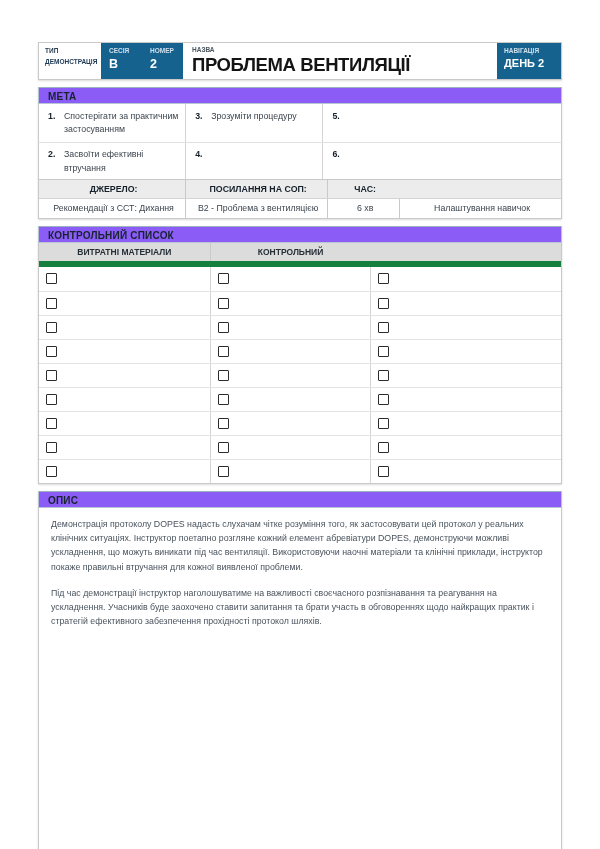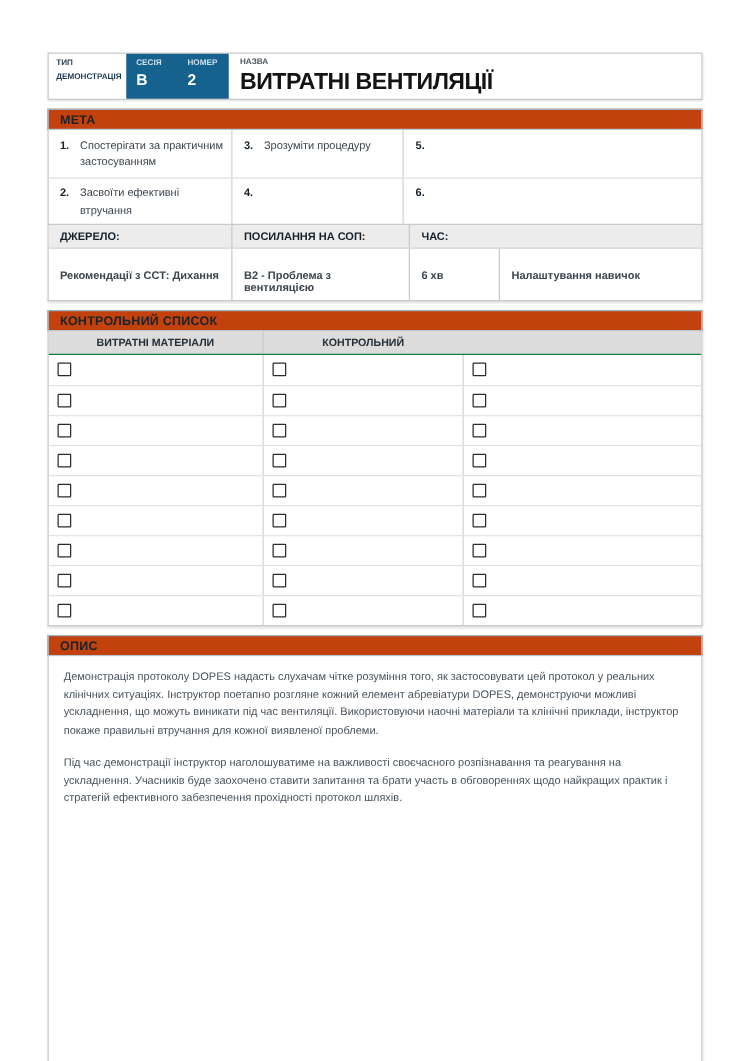--- a/index.html
+++ b/index.html
@@ -28,48 +28,48 @@
   .hdr-session .s-value { font-size:12.5px; font-weight:bold; }
   .hdr-name { flex:1; padding:3px 0 0 9px; overflow:hidden; }
   .hdr-name .n-label { font-size:6.5px; color:#4a5560; font-weight:bold; margin-bottom:1px; }
   .hdr-name .n-title { font-size:18.5px; font-weight:bold; letter-spacing:-.4px; color:#141414; white-space:nowrap; }
   .hdr-nav { width:64px; background:#16628F; color:#fff; padding:4px 0 0 7px; }
   .hdr-nav .nv-label { font-size:6.5px; color:#cfe0ec; font-weight:bold; margin-bottom:3px; }
   .hdr-nav .nv-value { font-size:11px; font-weight:bold; }
 
   
   .bar {
-    height:17px; background:#c2410c;
+    height:17px; background:#8b5cf6;
     border:1px solid #b6c6d2; border-top-color:#9cb2c0;
     font-size:10px; font-weight:bold; color:#17242e;
     padding:3px 0 0 9px; letter-spacing:.2px;
   }
 
   .section { margin-top:7px; box-shadow:0 1px 2px rgba(0,0,0,.15); background:#fff; }
 
   
   .goals-row { display:grid; grid-template-columns:28% 26.3% 45.7%; border:1px solid #c9c9c9; border-top:none; }
   .goals-row.first { border-bottom:1px solid #e0e0e0; }
   .goal-cell { display:flex; padding:6px 6px 6px 9px; min-height:31px; font-size:8.8px; color:#3c454e; line-height:1.5; }
   .goal-cell + .goal-cell { border-left:1px solid #d4d4d4; }
   .goals-row.second .goal-cell { min-height:21px; padding-top:5px; padding-bottom:4px; }
   .goal-num { font-weight:bold; color:#15202a; width:16px; flex:none; }
 
   
   .meta-grid { border:1px solid #c9c9c9; border-top:none; }
-  .meta-row { display:grid; grid-template-columns:28% 27.2% 13.8% 31%; }
+  .meta-row { display:grid; grid-template-columns:28% 27.2% 13.8% 31%;text-align:center; }
   .meta-row.labels { background:#ECECEC; border-bottom:1px solid #d3d3d3; }
   .meta-cell { padding:4px 6px 4px 9px; font-size:8.8px; }
   .meta-cell + .meta-cell { border-left:1px solid #c9c9c9; }
   .meta-row.labels .meta-cell { font-weight:bold; color:#15202a; }
-  .meta-row.values .meta-cell { color:#3c454e; padding-top:16px; padding-bottom:5px;font-weight:bold; }
+  .meta-row.values .meta-cell { color:#3c454e; padding-top:4px; padding-bottom:5px; }
 
   
   .cl-table { border:1px solid #c9c9c9; border-top:none; }
-  .cl-head { display:grid; grid-template-columns:32.7% 30.8% 36.5%; background:#DCDCDC; border-bottom:1px solid #15803d; }
+  .cl-head { display:grid; grid-template-columns:32.7% 30.8% 36.5%; background:#DCDCDC; border-bottom:6px solid #15803d; }
   .cl-head .ch { font-size:8.5px; font-weight:bold; color:#262e36; text-align:center; padding:4px 2px; }
   .cl-head .ch + .ch { border-left:1px solid #c9c9c9; }
   .cl-row { display:grid; grid-template-columns:32.7% 30.8% 36.5%; height:24px; }
   .cl-row + .cl-row { border-top:1px solid #e3e3e3; }
   .cl-cell { display:flex; align-items:center; padding-left:7px; }
   .cl-cell + .cl-cell { border-left:1px solid #d4d4d4; }
   .cbx { width:11px; height:11px; border:1.6px solid #2c2c2c; background:#fff; border-radius:1px; display:inline-block; }
 
   
   .desc-box { border:1px solid #c9c9c9; border-top:none; background:#fff; height:347px; padding:9px 12px; }
@@ -90,21 +90,25 @@
         <div class="s-label">СЕСІЯ</div>
         <div class="s-value">B</div>
       </div>
       <div class="sub">
         <div class="s-label">НОМЕР</div>
         <div class="s-value">2</div>
       </div>
     </div>
     <div class="hdr-name">
       <div class="n-label">НАЗВА</div>
-      <div class="n-title">ВИТРАТНІ ВЕНТИЛЯЦІЇ</div>
+      <div class="n-title">ПРОБЛЕМА ВЕНТИЛЯЦІЇ</div>
+    </div>
+    <div class="hdr-nav">
+      <div class="nv-label">НАВІГАЦІЯ</div>
+      <div class="nv-value">ДЕНЬ 2</div>
     </div>
   </div>
 
   <div class="section">
     <div class="bar">МЕТА</div>
     <div class="goals-row first">
       <div class="goal-cell">
         <span class="goal-num">1.</span>
         <span>Спостерігати за практичним застосуванням</span>
       </div>

